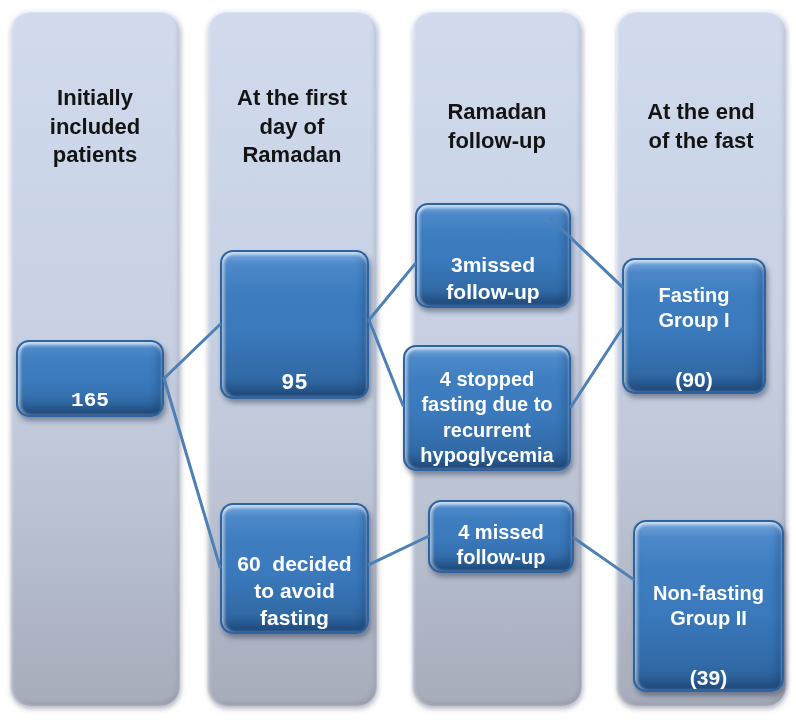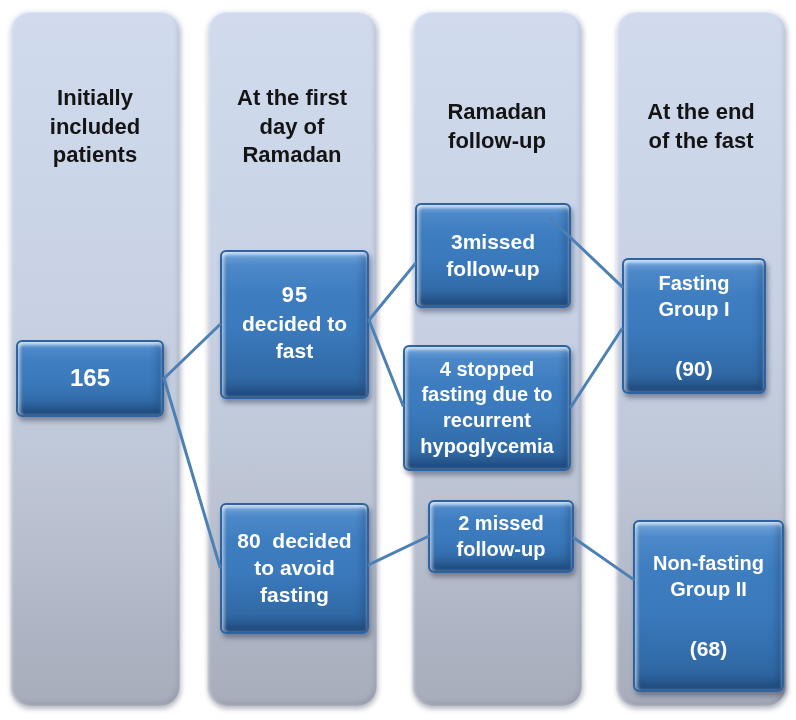--- a/index.html
+++ b/index.html
@@ -42,44 +42,44 @@
     text-align: center;
     font-weight: bold;
     font-size: 22px;
     line-height: 1.3;
     color: #141414;
     white-space: pre-wrap;
   }
   .node {
     position: absolute;
     z-index: 2;
-    border-radius: 6px;
+    border-radius: 13px;
     border: 2px solid #2d63a0;
     background: linear-gradient(180deg,
       #77a8dd 0%, #4d89c9 9%, #3d7dc0 28%,
       #3a79bc 55%, #316aa6 85%, #2b5d94 100%);
     box-shadow:
       inset 0 3px 3px rgba(255,255,255,0.55),
       inset 3px 0 3px rgba(255,255,255,0.40),
       inset -3px -8px 10px rgba(12,42,84,0.38),
       2px 4px 5px rgba(55,65,90,0.5);
     color: #ffffff;
     font-weight: bold;
     display: flex;
     flex-direction: column;
     align-items: center;
-    justify-content: center;
+    justify-content: flex-end;
     text-align: center;
   }
   .node-label {
     font-size: 20px;
     line-height: 1.28;
     white-space: pre-wrap;
   }
-  .node-label.big { font-size: 24px; }
+  .node-label.big { font-size: 21px; font-family: Liberation Mono, monospace; }
   .node-label.mid { font-size: 21px; }
   .node-value {
     font-size: 22px;
     line-height: 1.2;
     white-space: pre-wrap;
     font-family: Liberation Mono, monospace;
   }
   .node-count {
     font-size: 21px;
     line-height: 1.2;
@@ -117,57 +117,55 @@
     <div class="column-header">At the end
 of the fast</div>
   </div>
 
   <div class="node" style="left:16px;top:340px;width:144px;height:73px">
     <div class="node-label big">165</div>
   </div>
 
   <div class="node" style="left:220px;top:250px;width:145px;height:145px">
     <div class="node-value">95</div>
-    <div class="node-label mid">decided to
-fast</div>
   </div>
 
   <div class="node" style="left:220px;top:503px;width:145px;height:127px">
-    <div class="node-label mid">80  decided
+    <div class="node-label mid">60  decided
 to avoid
 fasting</div>
   </div>
 
   <div class="node" style="left:415px;top:203px;width:152px;height:101px">
     <div class="node-label mid">3missed
 follow-up</div>
   </div>
 
   <div class="node" style="left:403px;top:345px;width:164px;height:122px">
     <div class="node-label">4 stopped
 fasting due to
 recurrent
 hypoglycemia</div>
   </div>
 
   <div class="node" style="left:428px;top:500px;width:142px;height:69px">
-    <div class="node-label">2 missed
+    <div class="node-label">4 missed
 follow-up</div>
   </div>
 
   <div class="node" style="left:622px;top:258px;width:140px;height:132px">
     <div class="node-label">Fasting
 Group I</div>
     <div class="node-count">(90)</div>
   </div>
 
   <div class="node" style="left:633px;top:520px;width:147px;height:168px">
     <div class="node-label">Non-fasting
 Group II</div>
-    <div class="node-count">(68)</div>
+    <div class="node-count">(39)</div>
   </div>
 
   <svg id="connector-layer" width="796" height="720">
       <line x1="164" y1="378.5" x2="220" y2="324.5" stroke="#4d80b4" stroke-width="3" stroke-linecap="round"></line>
       <line x1="164" y1="378.5" x2="220" y2="567.19" stroke="#4d80b4" stroke-width="3" stroke-linecap="round"></line>
       <line x1="369" y1="320.03" x2="415" y2="263.9" stroke="#4d80b4" stroke-width="3" stroke-linecap="round"></line>
       <line x1="369" y1="320.03" x2="403" y2="405.48" stroke="#4d80b4" stroke-width="3" stroke-linecap="round"></line>
       <line x1="550.72" y1="218.75" x2="622" y2="286.56" stroke="#4d80b4" stroke-width="3" stroke-linecap="round"></line>
       <line x1="571" y1="406.74" x2="622" y2="328.72" stroke="#4d80b4" stroke-width="3" stroke-linecap="round"></line>
       <line x1="369" y1="564.5699999999999" x2="428" y2="536.5" stroke="#4d80b4" stroke-width="3" stroke-linecap="round"></line>

